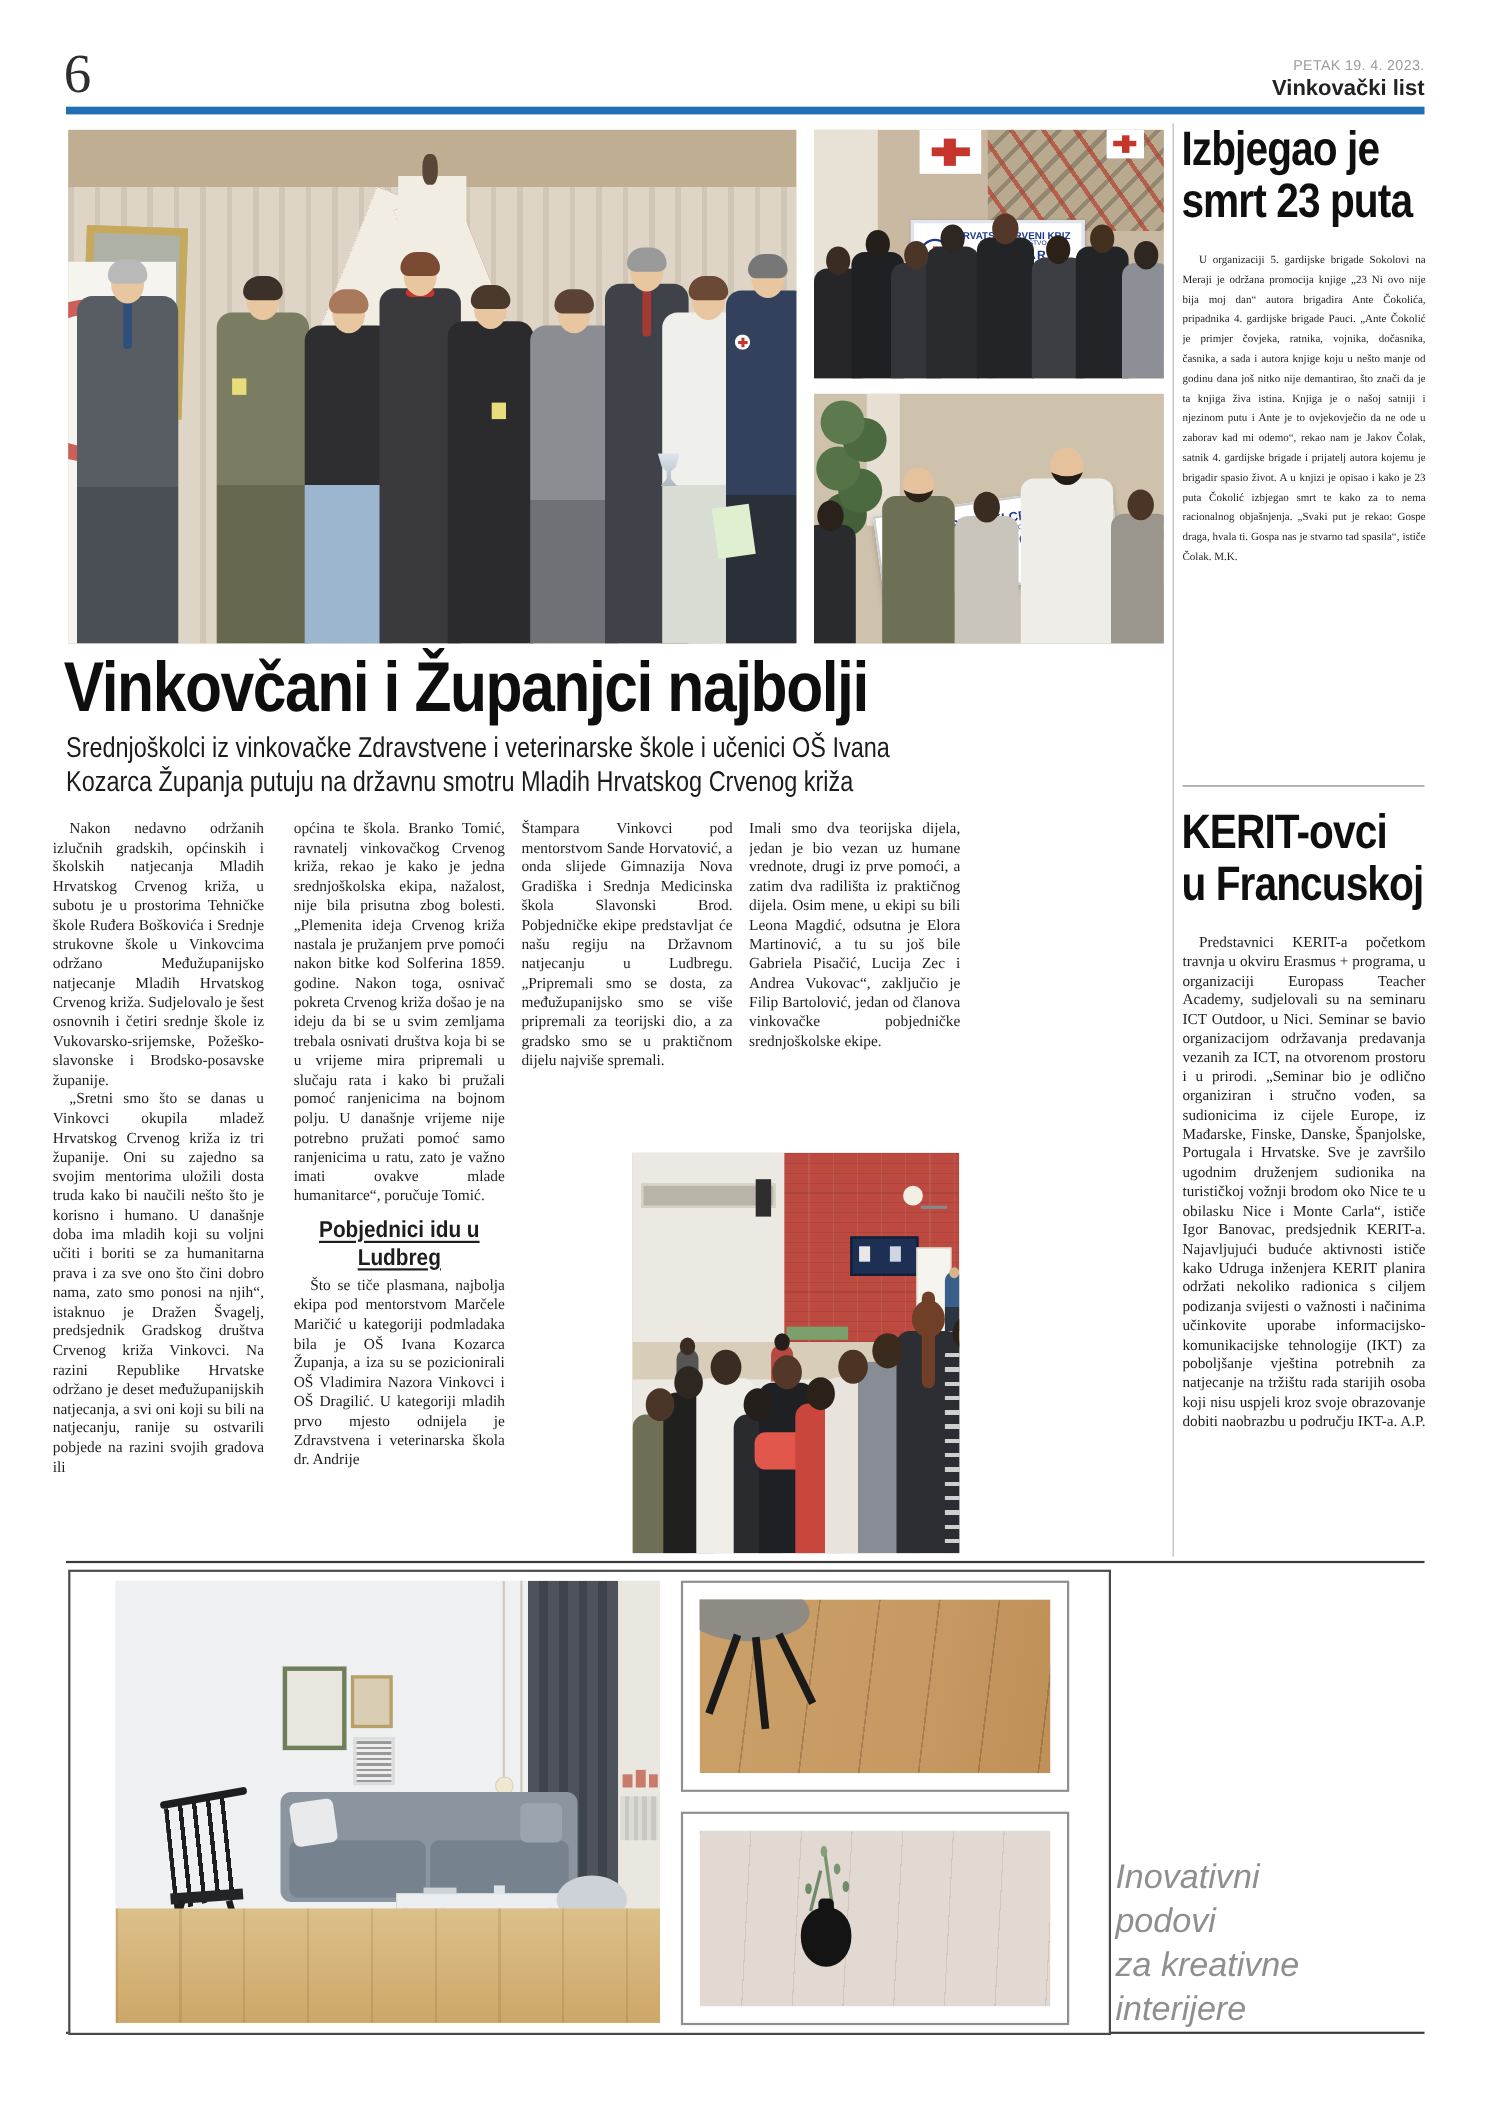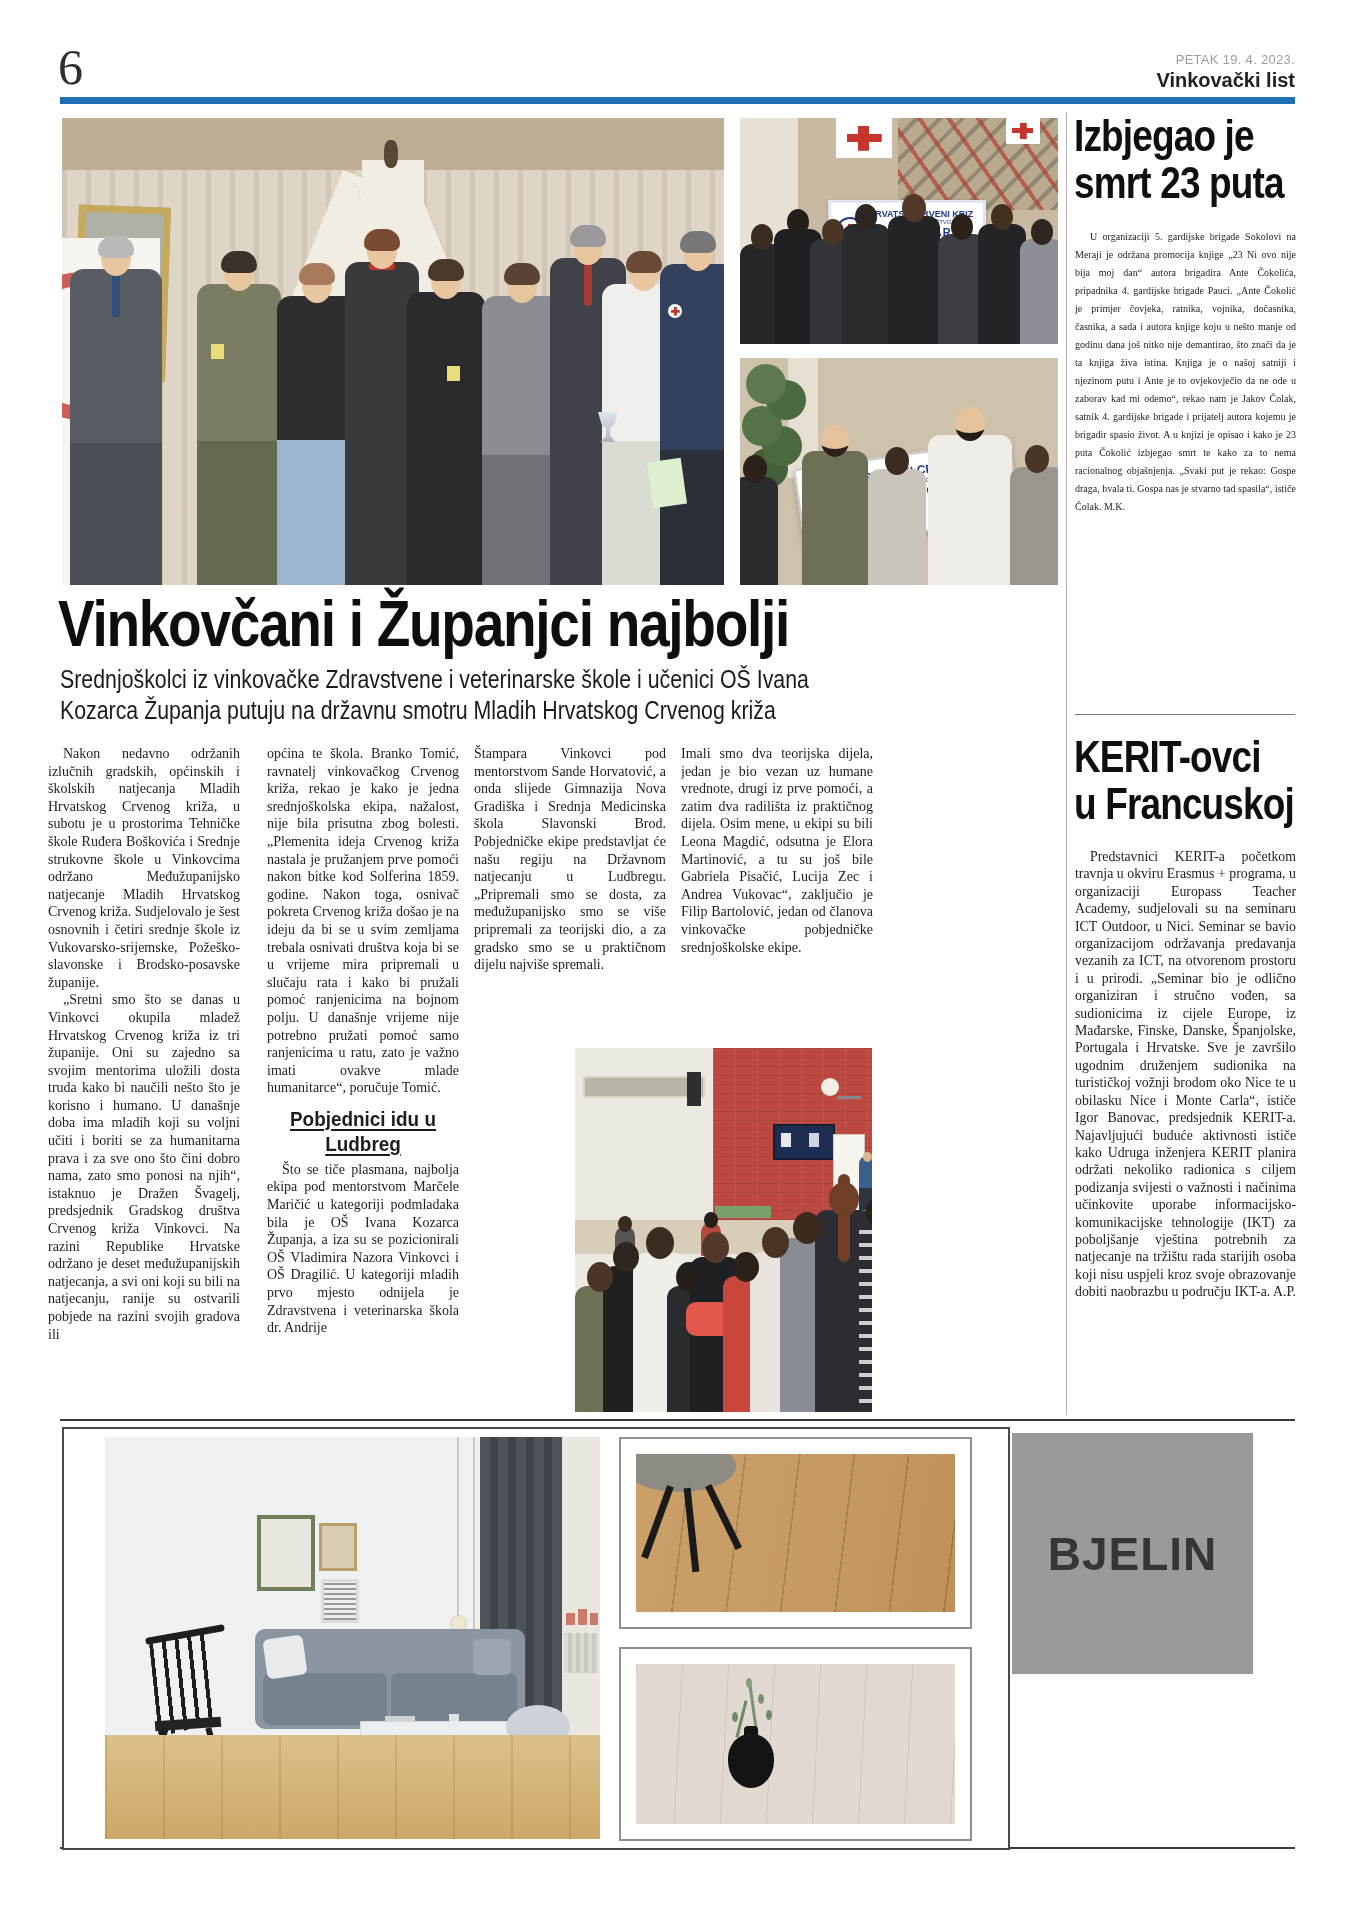--- a/index.html
+++ b/index.html
@@ -427,17 +427,20 @@
         <i class="abs" style="left:96px;top:48px;width:6px;height:10px;background:#6e8a66;border-radius:50%"></i>
         <i class="abs" style="left:122px;top:30px;width:6px;height:10px;background:#7a9370;border-radius:50%"></i>
         <i class="abs" style="left:130px;top:46px;width:6px;height:10px;background:#6e8a66;border-radius:50%"></i>
         <i class="abs" style="left:110px;top:14px;width:6px;height:10px;background:#86a07c;border-radius:50%"></i>
         <div class="abs" style="left:92px;top:70px;width:46px;height:54px;background:#141414;border-radius:46% 46% 50% 50%"></div>
         <i class="abs" style="left:108px;top:62px;width:14px;height:12px;background:#141414;border-radius:4px 4px 0 0"></i>
       </div>
     </div>
   </div>
 
-  <div class="bjelin">
-    <span>BJELIN</span>
+  <div class="slogan">
+    <div>Inovativni</div>
+    <div>podovi</div>
+    <div>za kreativne</div>
+    <div>interijere</div>
   </div>
 
 </div>
 
 </body></html>

